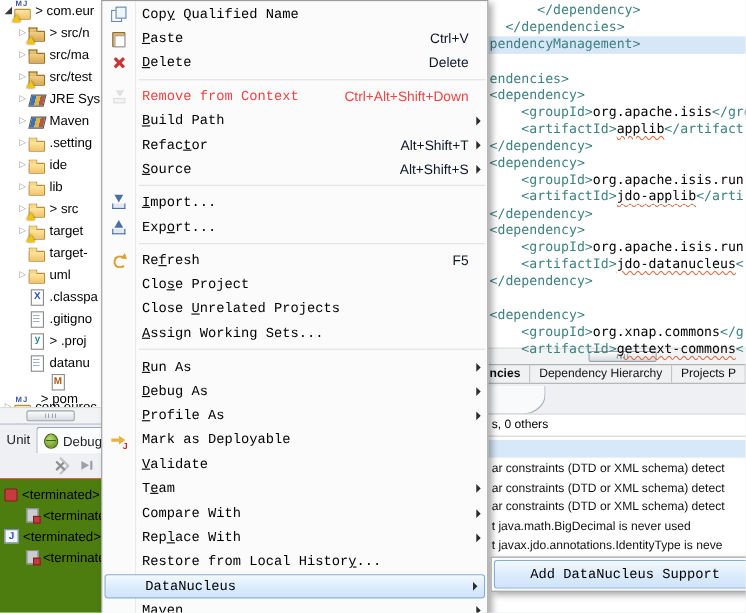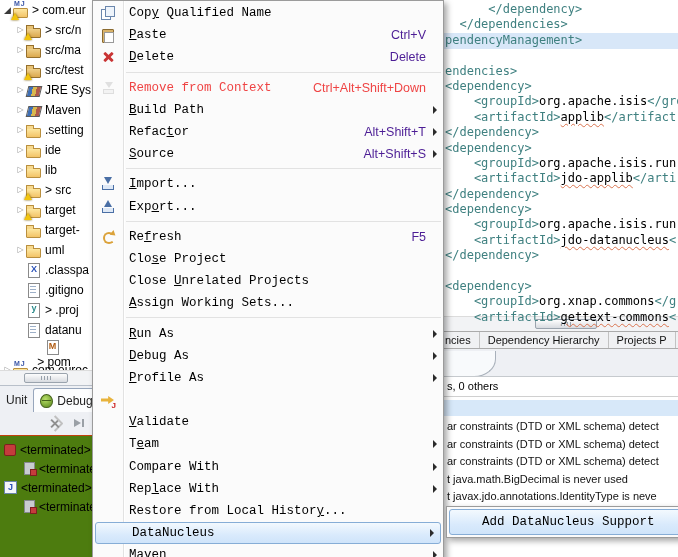--- a/index.html
+++ b/index.html
@@ -73,41 +73,41 @@
   .seg-b{color:#000;}
   .seg-e{color:#000;text-decoration:underline wavy #d9734f 1px;text-underline-offset:2px;}
   #editor-hscroll{position:absolute;left:0;bottom:0;width:100%;}
   #editor-hscroll .thumb{left:92px;width:60px;}
 
   
   #editor-tabs{position:absolute;left:441px;top:331px;width:237px;height:18px;box-sizing:border-box;background:#f0f1f3;
       border-left:2px solid #98a0ac;border-top:1px solid #ababab;border-bottom:1px solid #ababab;display:flex;align-items:center;
       font-size:11px;color:#111;overflow:hidden;}
   .etab{padding:0 8px;border-right:1px solid #c2c2c2;white-space:nowrap;height:100%;display:flex;align-items:center;}
-  .etab:first-child{padding-left:2px;}
+  .etab:first-child{padding-left:2px;font-weight:bold;}
 
   
   #problems{position:absolute;left:441px;top:349px;width:237px;height:208px;box-sizing:border-box;background:#eef0f4;
       border-left:2px solid #98a0ac;overflow:hidden;}
   .ptab-stub{position:absolute;left:0;top:2px;width:52px;height:25px;background:#f8fafc;
       border-right:1px solid #a8b0ba;border-bottom:1px solid #a8b0ba;border-bottom-right-radius:22px 18px;}
   .pcontent{position:absolute;left:0;top:27px;right:0;bottom:0;background:#fff;border-top:1px solid #c6cace;}
   .psumrow{height:19px;line-height:19px;padding-left:4px;font-size:11px;color:#000;border-bottom:1px solid #d0d0d0;background:#fff;white-space:nowrap;}
   .prow{height:17.5px;line-height:17.5px;padding-left:4px;font-size:11px;color:#111;white-space:nowrap;}
   .prow.selected{background:#d7e8f9;height:16px;margin:3px 0 2px 0;}
 
   
   #context-menu{position:absolute;left:92px;top:0;width:352px;height:600px;box-sizing:border-box;background:#fbfbfb;
       border:1px solid #9b9b9b;box-shadow:3px 3px 6px rgba(0,0,0,.35);z-index:10;padding-top:1px;}
   #context-menu::before{content:"";position:absolute;left:30px;top:0;bottom:0;width:1px;background:#e2e2e2;}
   #context-menu::after{content:"";position:absolute;left:31px;top:0;bottom:0;width:1px;background:#fff;}
   .menu-item{height:22.2px;display:flex;align-items:center;position:relative;z-index:1;}
   .mi-icon{width:30px;flex:none;display:flex;justify-content:center;align-items:center;}
   .mi-label{flex:1;font-size:12.5px;color:#000;padding-left:6px;white-space:nowrap;font-family:Liberation Mono, monospace;}
-  .mi-short{font-size:12.5px;color:#4c1d95;margin-right:4px;white-space:nowrap;}
+  .mi-short{font-size:12.5px;color:#0f172a;margin-right:4px;white-space:nowrap;}
   .mi-arrow{width:13px;flex:none;position:relative;height:10px;}
   .mi-arrow::before{content:"";position:absolute;left:3px;top:1px;width:0;height:0;
       border-left:4px solid #2b2b2b;border-top:4px solid transparent;border-bottom:4px solid transparent;}
   .menu-item.disabled .mi-label,.menu-item.disabled .mi-short{color:#ef4444;}
   .menu-item.disabled .ic16{opacity:.4;}
   .menu-item.hl{background:linear-gradient(#f3f9fe,#d9eafc 60%,#cfe4fa);border:1px solid #86add6;border-radius:3px;
       margin:0 2px;height:20px;}
   .menu-sep{height:1px;background:#e2e2e2;margin:3px 2px 4px 33px;}
   .mi-label u{text-decoration:underline;}
 
@@ -439,20 +439,21 @@
       </div>
       <div class="menu-item">
         <span class="mi-icon"></span>
         <span class="mi-label"><u>P</u>rofile As</span>
         <span class="mi-arrow"></span>
       </div>
       <div class="menu-item">
         <span class="mi-icon">
           <span class="ic16 deployable-icon"></span>
         </span>
+        <span class="mi-label">Mark as Deployable</span>
         <span class="mi-arrow" style="visibility: hidden;"></span>
       </div>
       <div class="menu-item">
         <span class="mi-icon"></span>
         <span class="mi-label"><u>V</u>alidate</span>
         <span class="mi-arrow" style="visibility: hidden;"></span>
       </div>
       <div class="menu-item">
         <span class="mi-icon"></span>
         <span class="mi-label">T<u>e</u>am</span>

